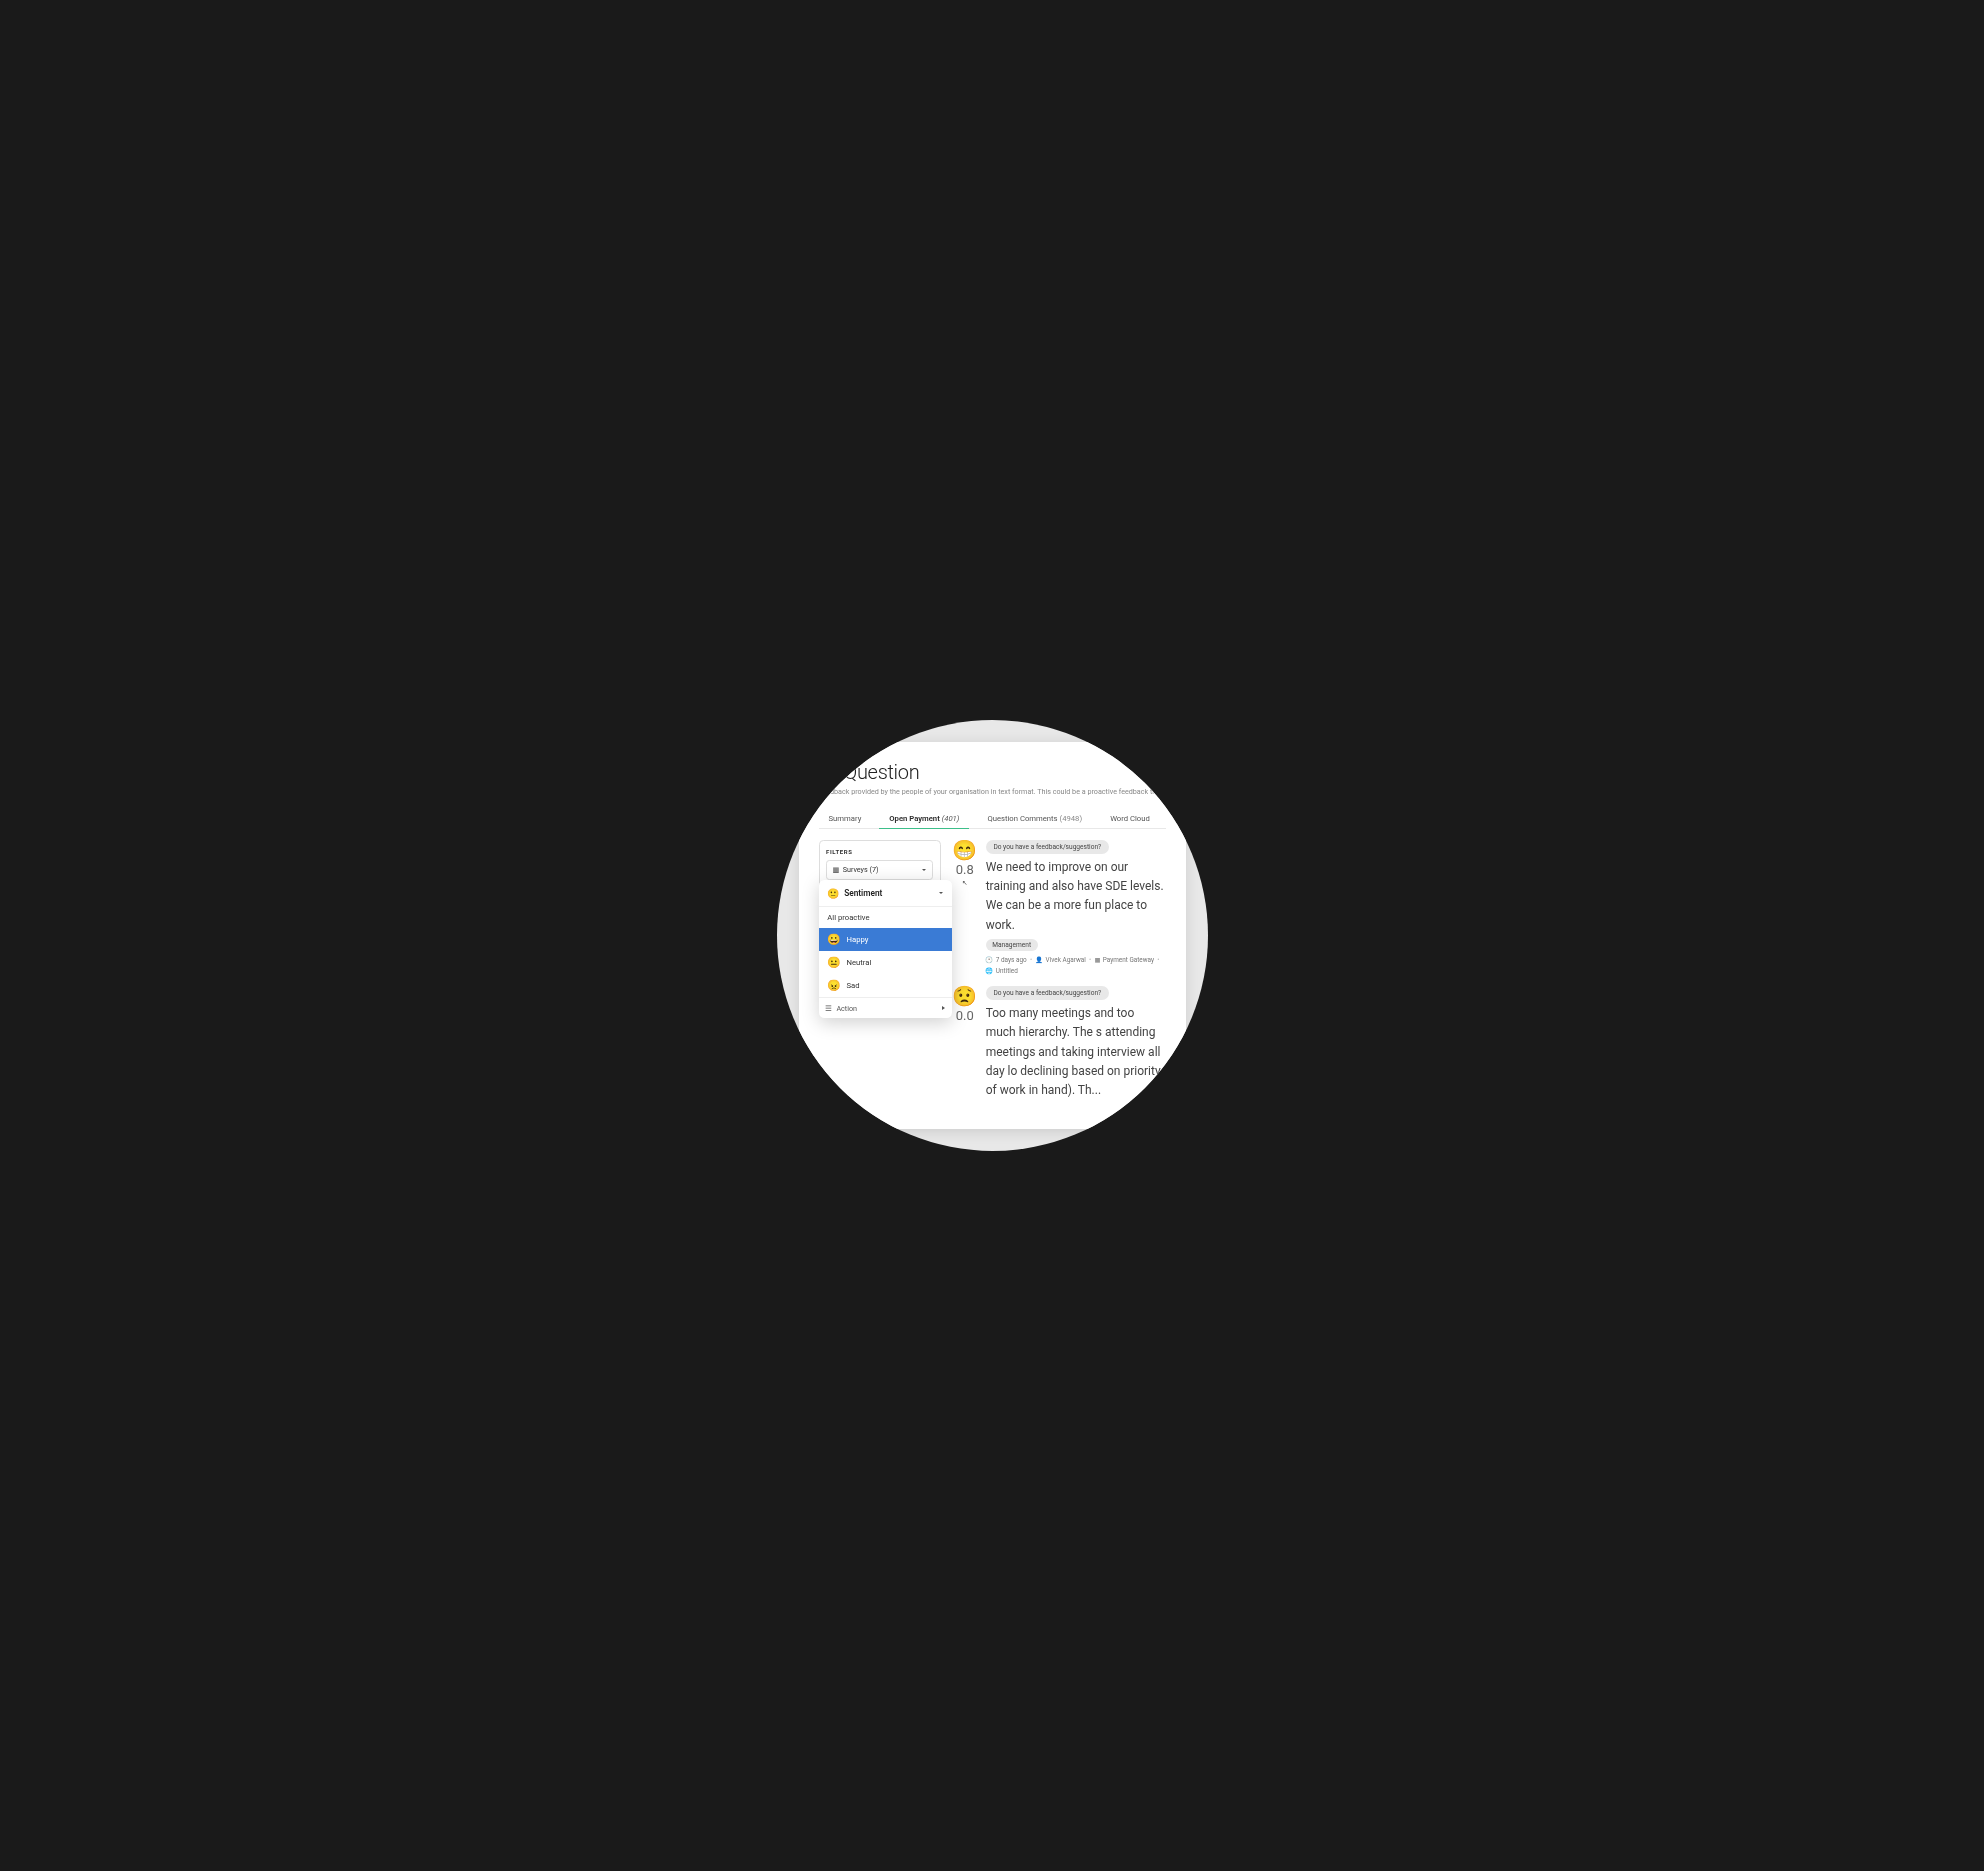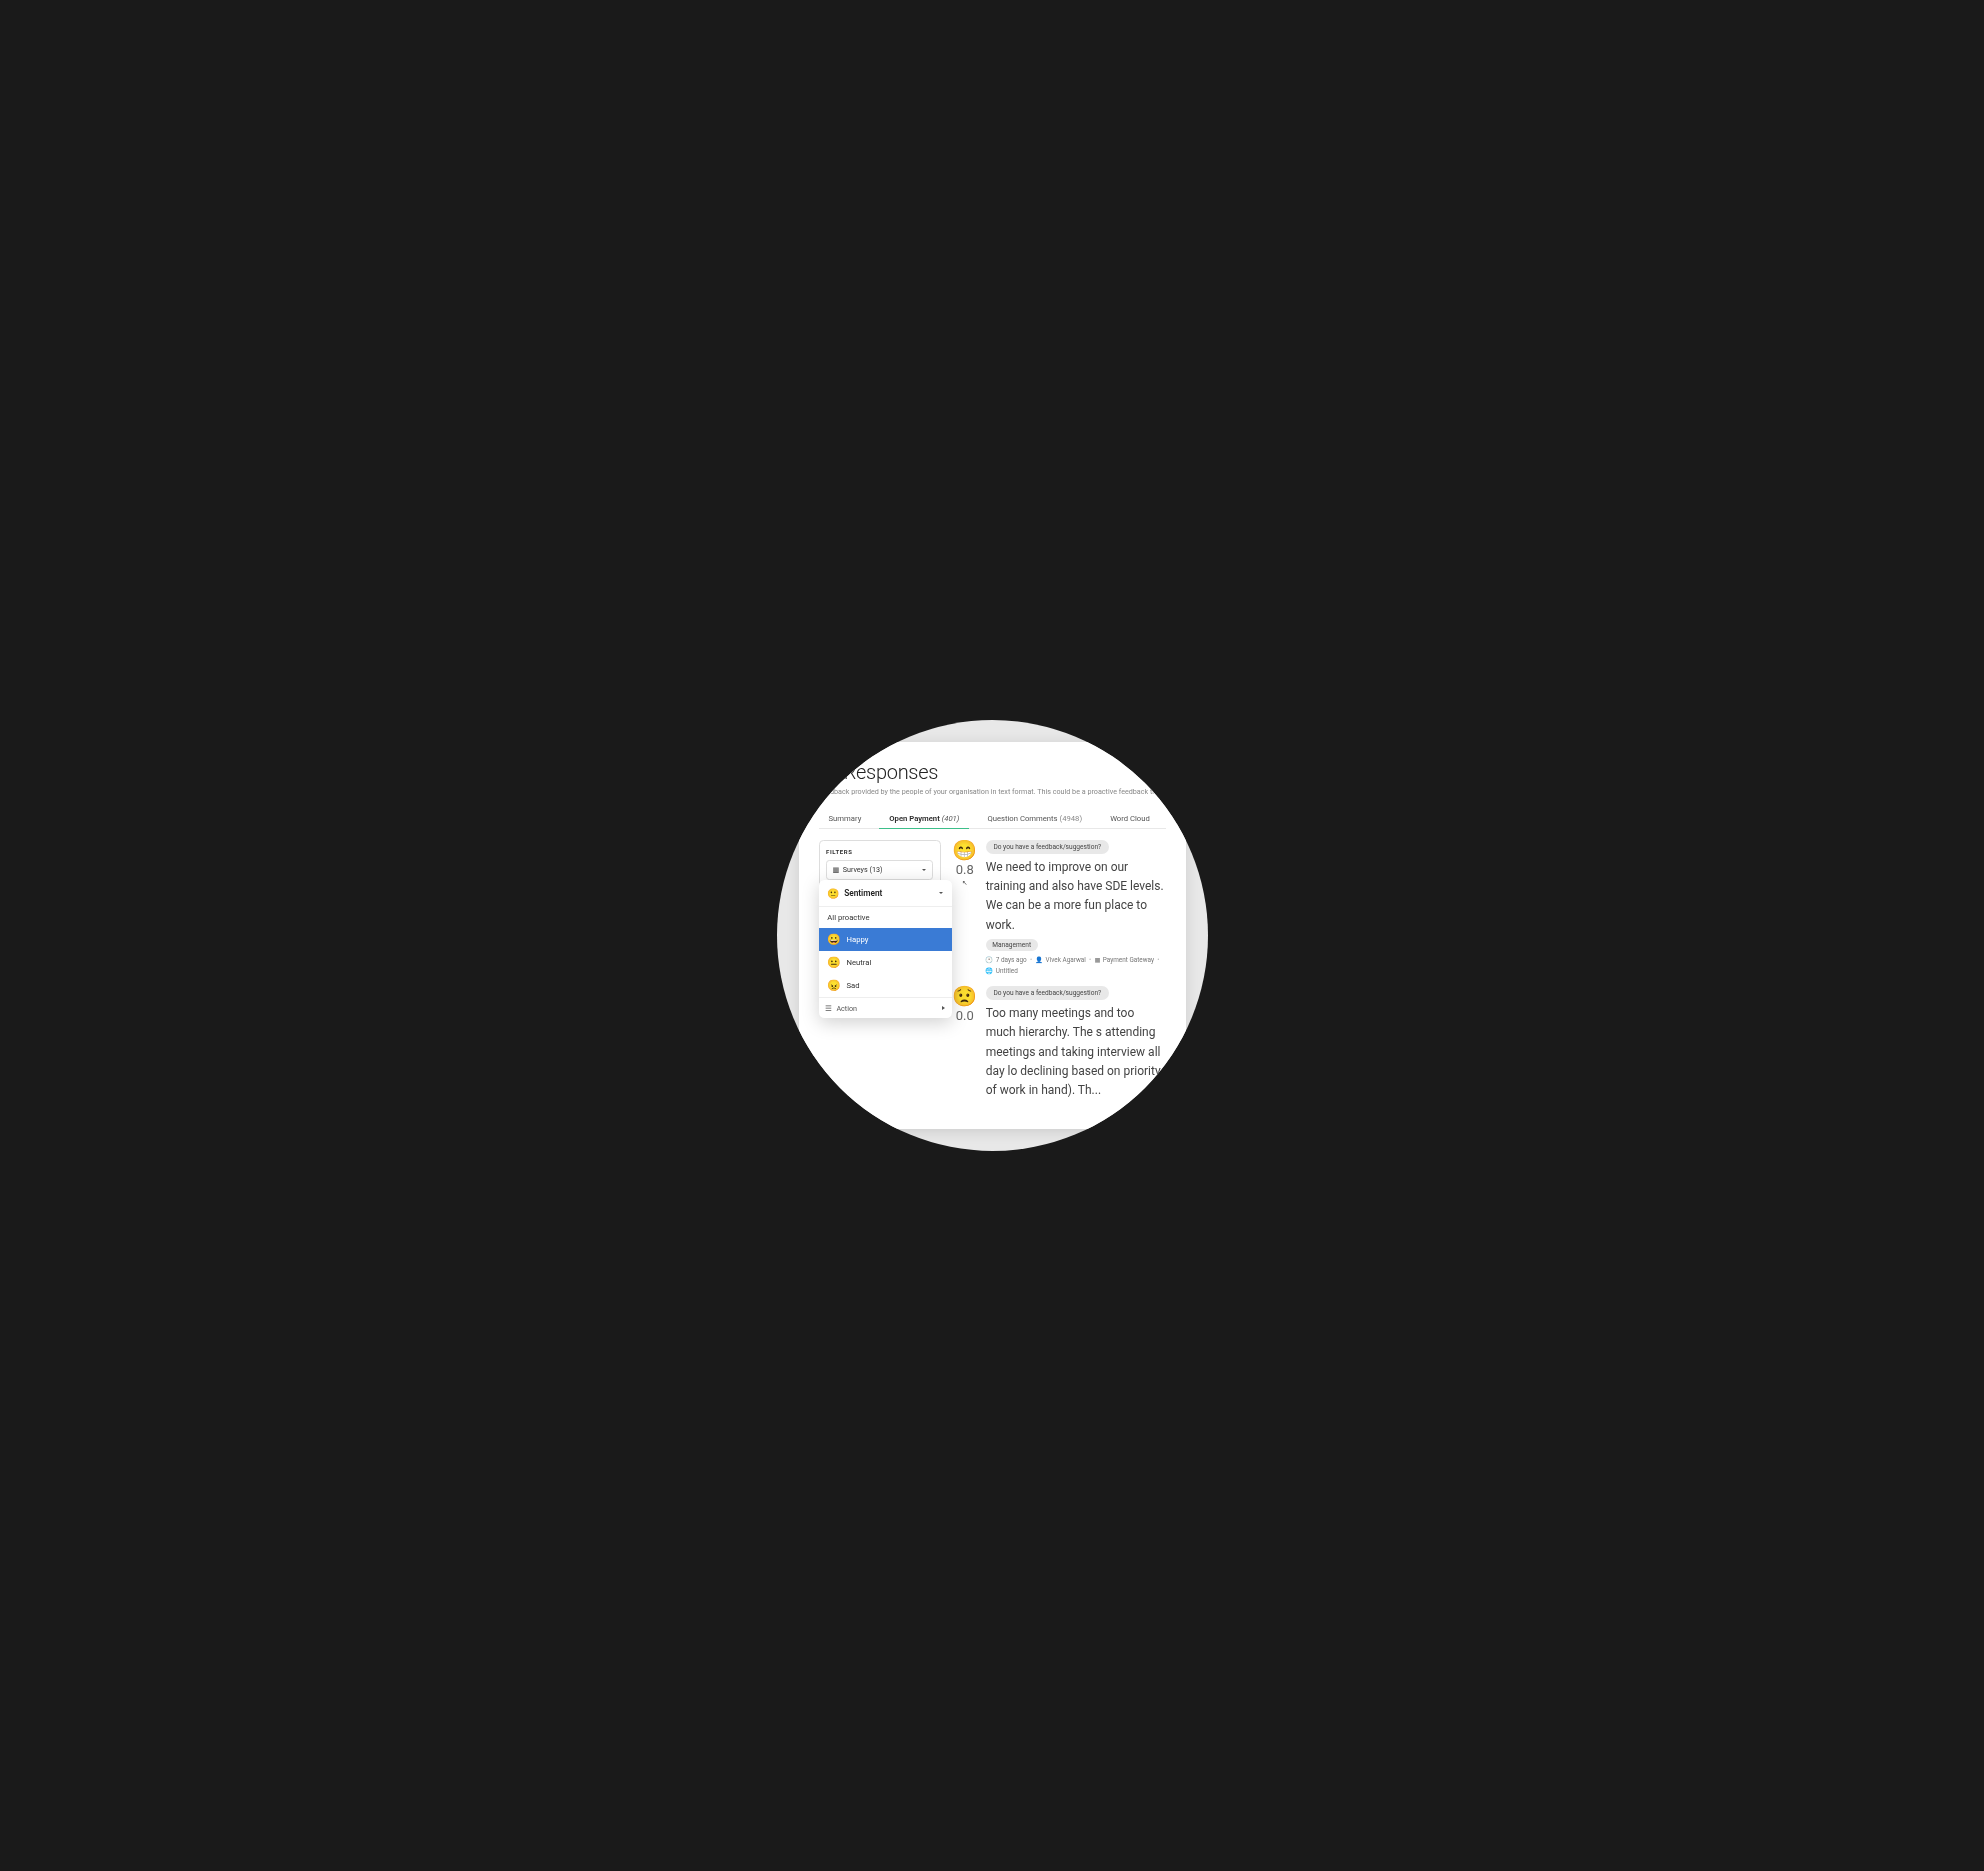--- a/index.html
+++ b/index.html
@@ -305,21 +305,21 @@
       border-bottom: 2.2px solid transparent;
       border-left: 3.3px solid #555;
     }
   </style>
 </head>
 <body>
 
 <div class="outer-circle">
   <div class="card">
 
-    <h1 class="page-title">All Responses</h1>
+    <h1 class="page-title">All Question</h1>
     <p class="page-subtitle">Feedback provided by the people of your organisation in text format. This could be a proactive feedback th</p>
 
     <div class="tabs">
       <div class="tab">
         <span>Summary</span>
       </div>
       <div class="tab active">
         <span>Open Payment</span>
         <span class="count"> (<span>401</span>)</span>
       </div>
@@ -334,21 +334,21 @@
 
     <div class="content-area">
 
       <div class="filters-panel">
         <div class="filters-box">
           <div class="filters-label">FILTERS</div>
 
           <div class="filter-dropdown">
             <div class="left">
               <span style="font-size:7.2px;">▦</span>
-              <span>Surveys (13)</span>
+              <span>Surveys (7)</span>
             </div>
             <span class="chevron"></span>
           </div>
 
           <div class="tag-container">
             <div class="tag">
               <span>× Tech pulse survey Q1'22</span>
             </div>
           </div>
         </div>

